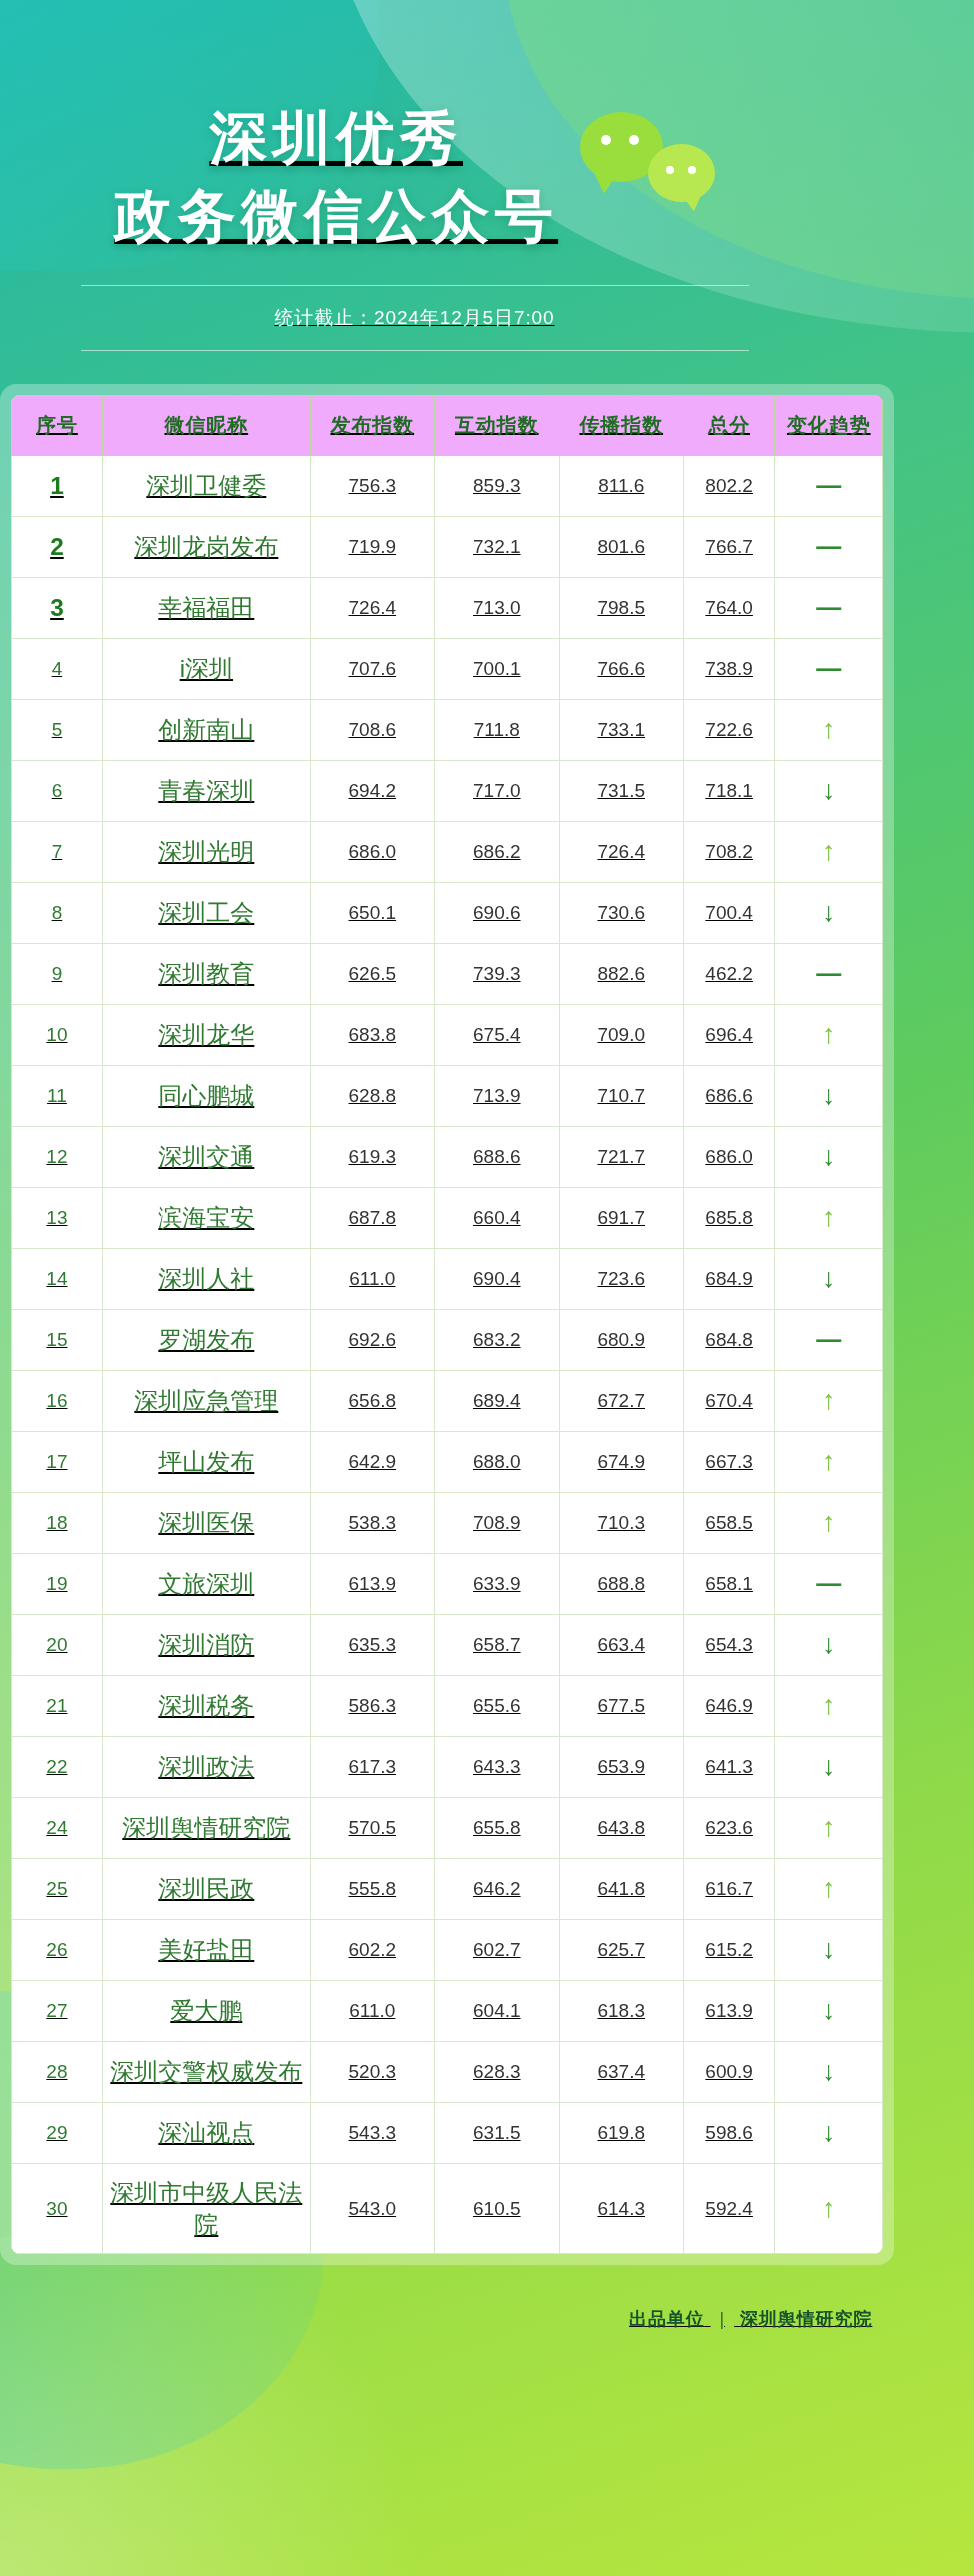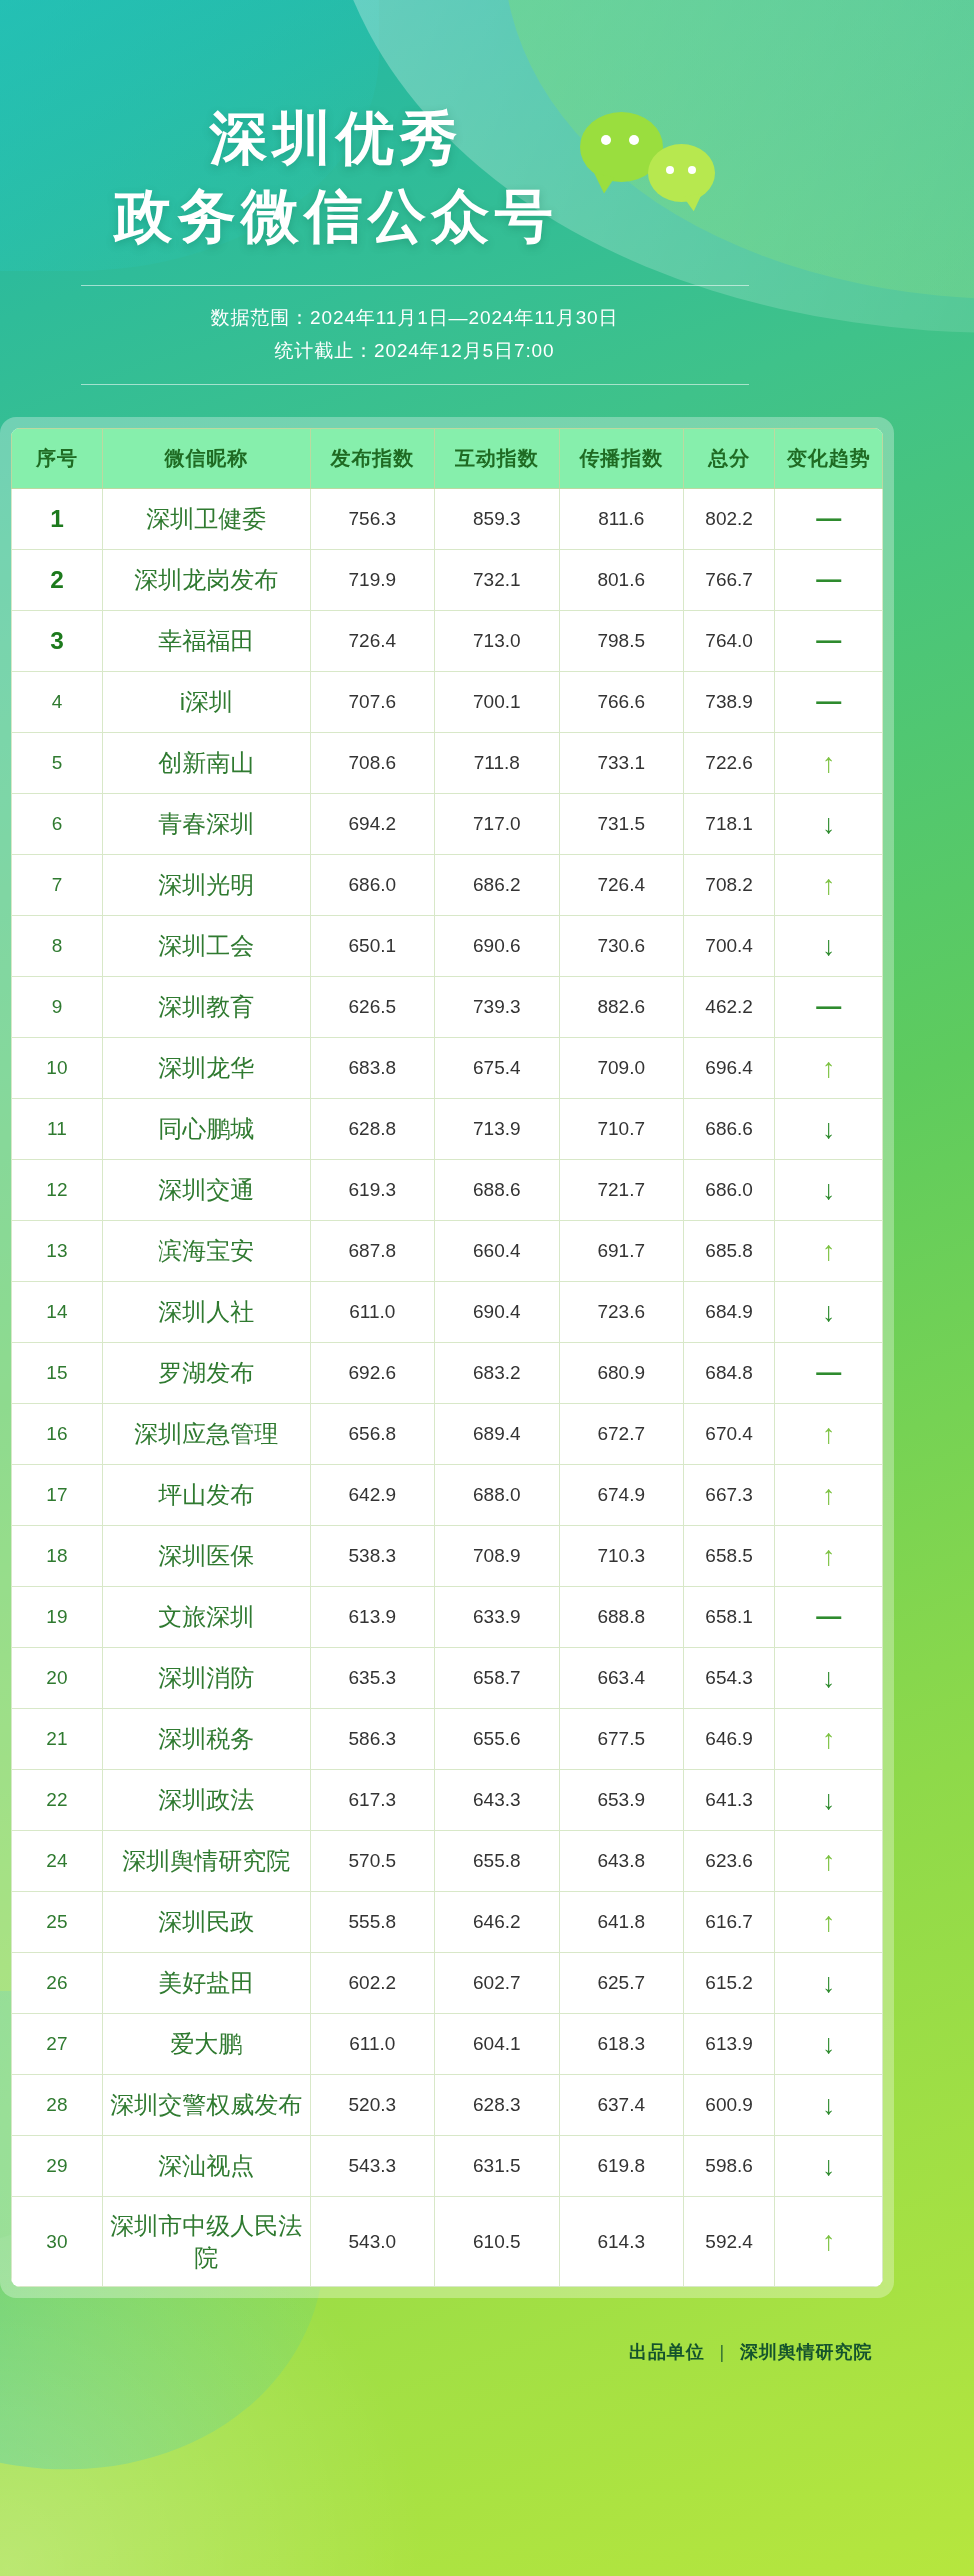--- a/index.html
+++ b/index.html
@@ -45,21 +45,21 @@
     border-radius: 50% 50% 55% 45%;
     transform: rotate(18deg);
   }
   .sw5 {
     top: 0; left: 0;
     width: 379px; height: 271px;
     background: linear-gradient(140deg, rgba(40,200,190,0.55), rgba(40,200,190,0));
     border-radius: 0 0 80% 0;
   }
 
-  .page { position: relative; z-index: 2; width: 829px; }
+  .page { position: relative; z-index: 2; width: 829px; text-decoration: underline; }
 
   
   .header {
     padding: 99px 0 0 0;
     text-align: center;
     position: relative;
   }
   .title-row {
     display: flex;
     align-items: center;
@@ -137,21 +137,21 @@
   }
   table {
     width: 100%;
     border-collapse: collapse;
     background: #ffffff;
     border-radius: 9px;
     overflow: hidden;
     table-layout: fixed;
   }
   thead th {
-    background: #86efac;
+    background: #f0abfc;
     color: #1f6b23;
     font-size: 20px;
     font-weight: bold;
     padding: 16.2px 0;
     border: 0.9px solid #bcd9a0;
     letter-spacing: 0.9px;
   }
   tbody td {
     border: 0.9px solid #d8e8c8;
     text-align: center;
@@ -224,21 +224,20 @@
           <span class="dot d2"></span>
         </div>
         <div class="bubble-small">
           <span class="dot d1"></span>
           <span class="dot d2"></span>
         </div>
       </div>
     </div>
 
     <div class="subinfo">
-      <div>数据范围：2024年11月1日—2024年11月30日</div>
       <div>统计截止：2024年12月5日7:00</div>
     </div>
   </div>
 
   <div class="card">
     <table>
       <colgroup>
         <col class="c1">
           <col class="c2">
           <col class="c3">

